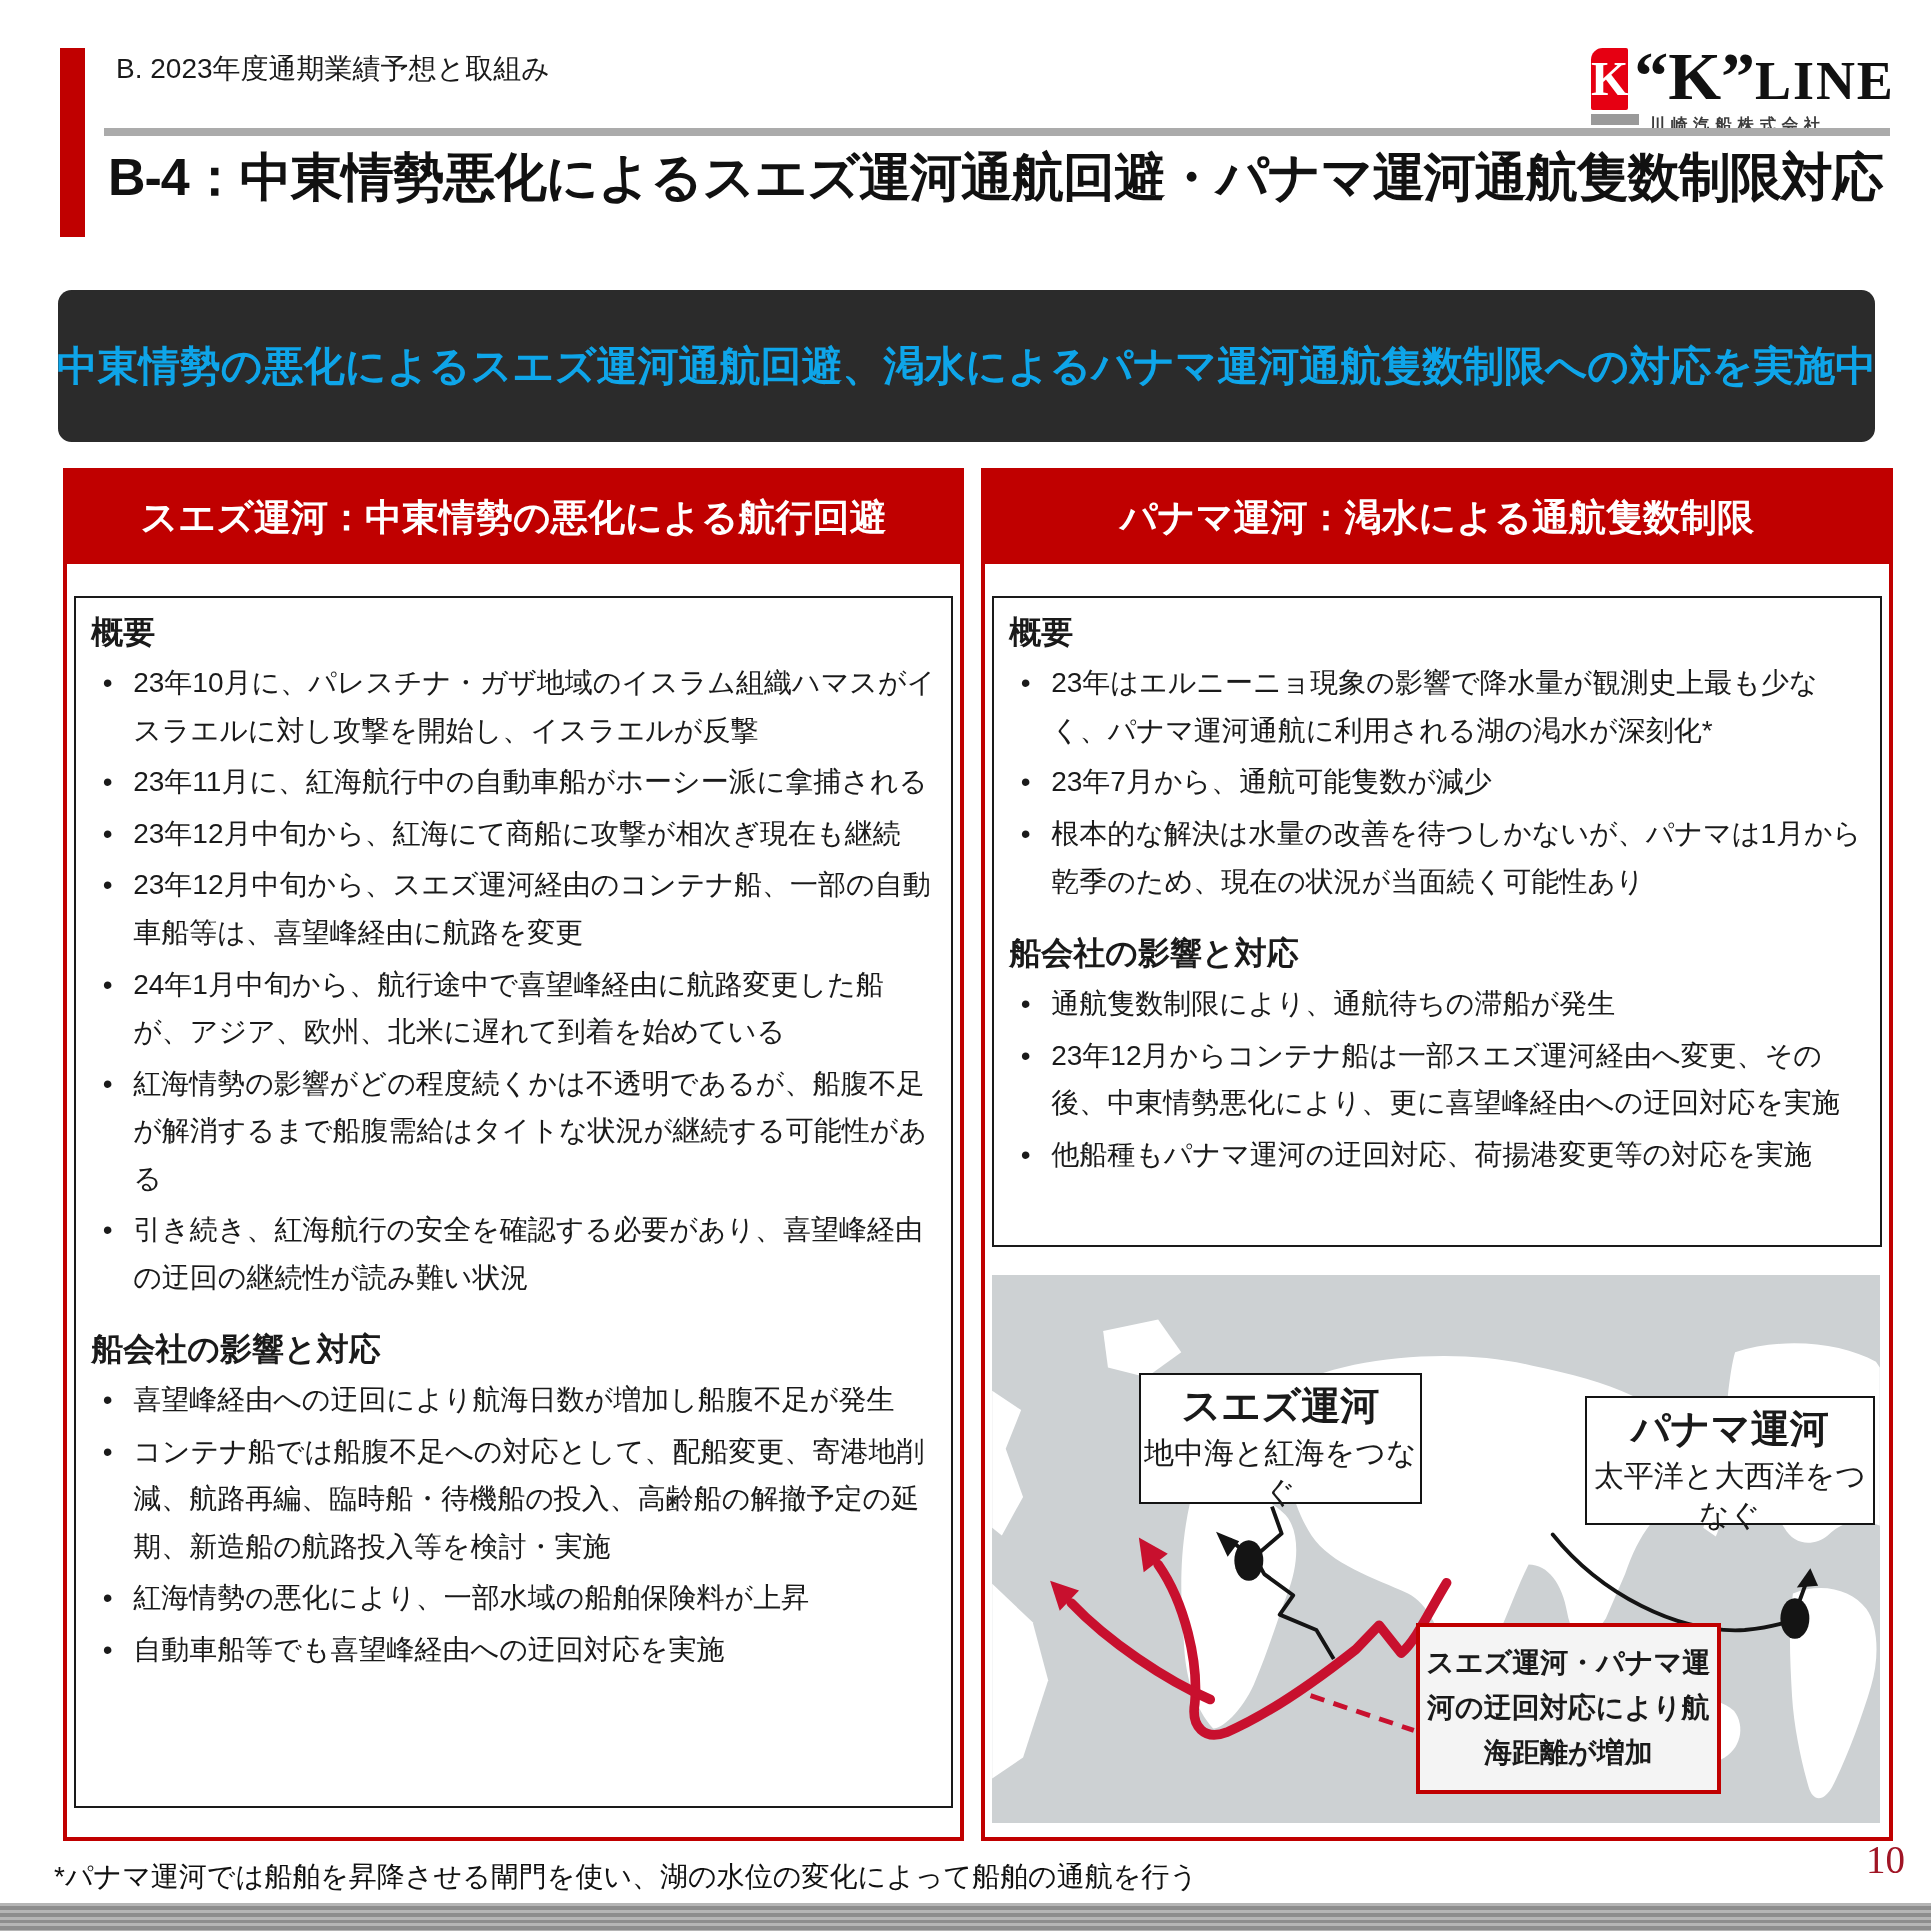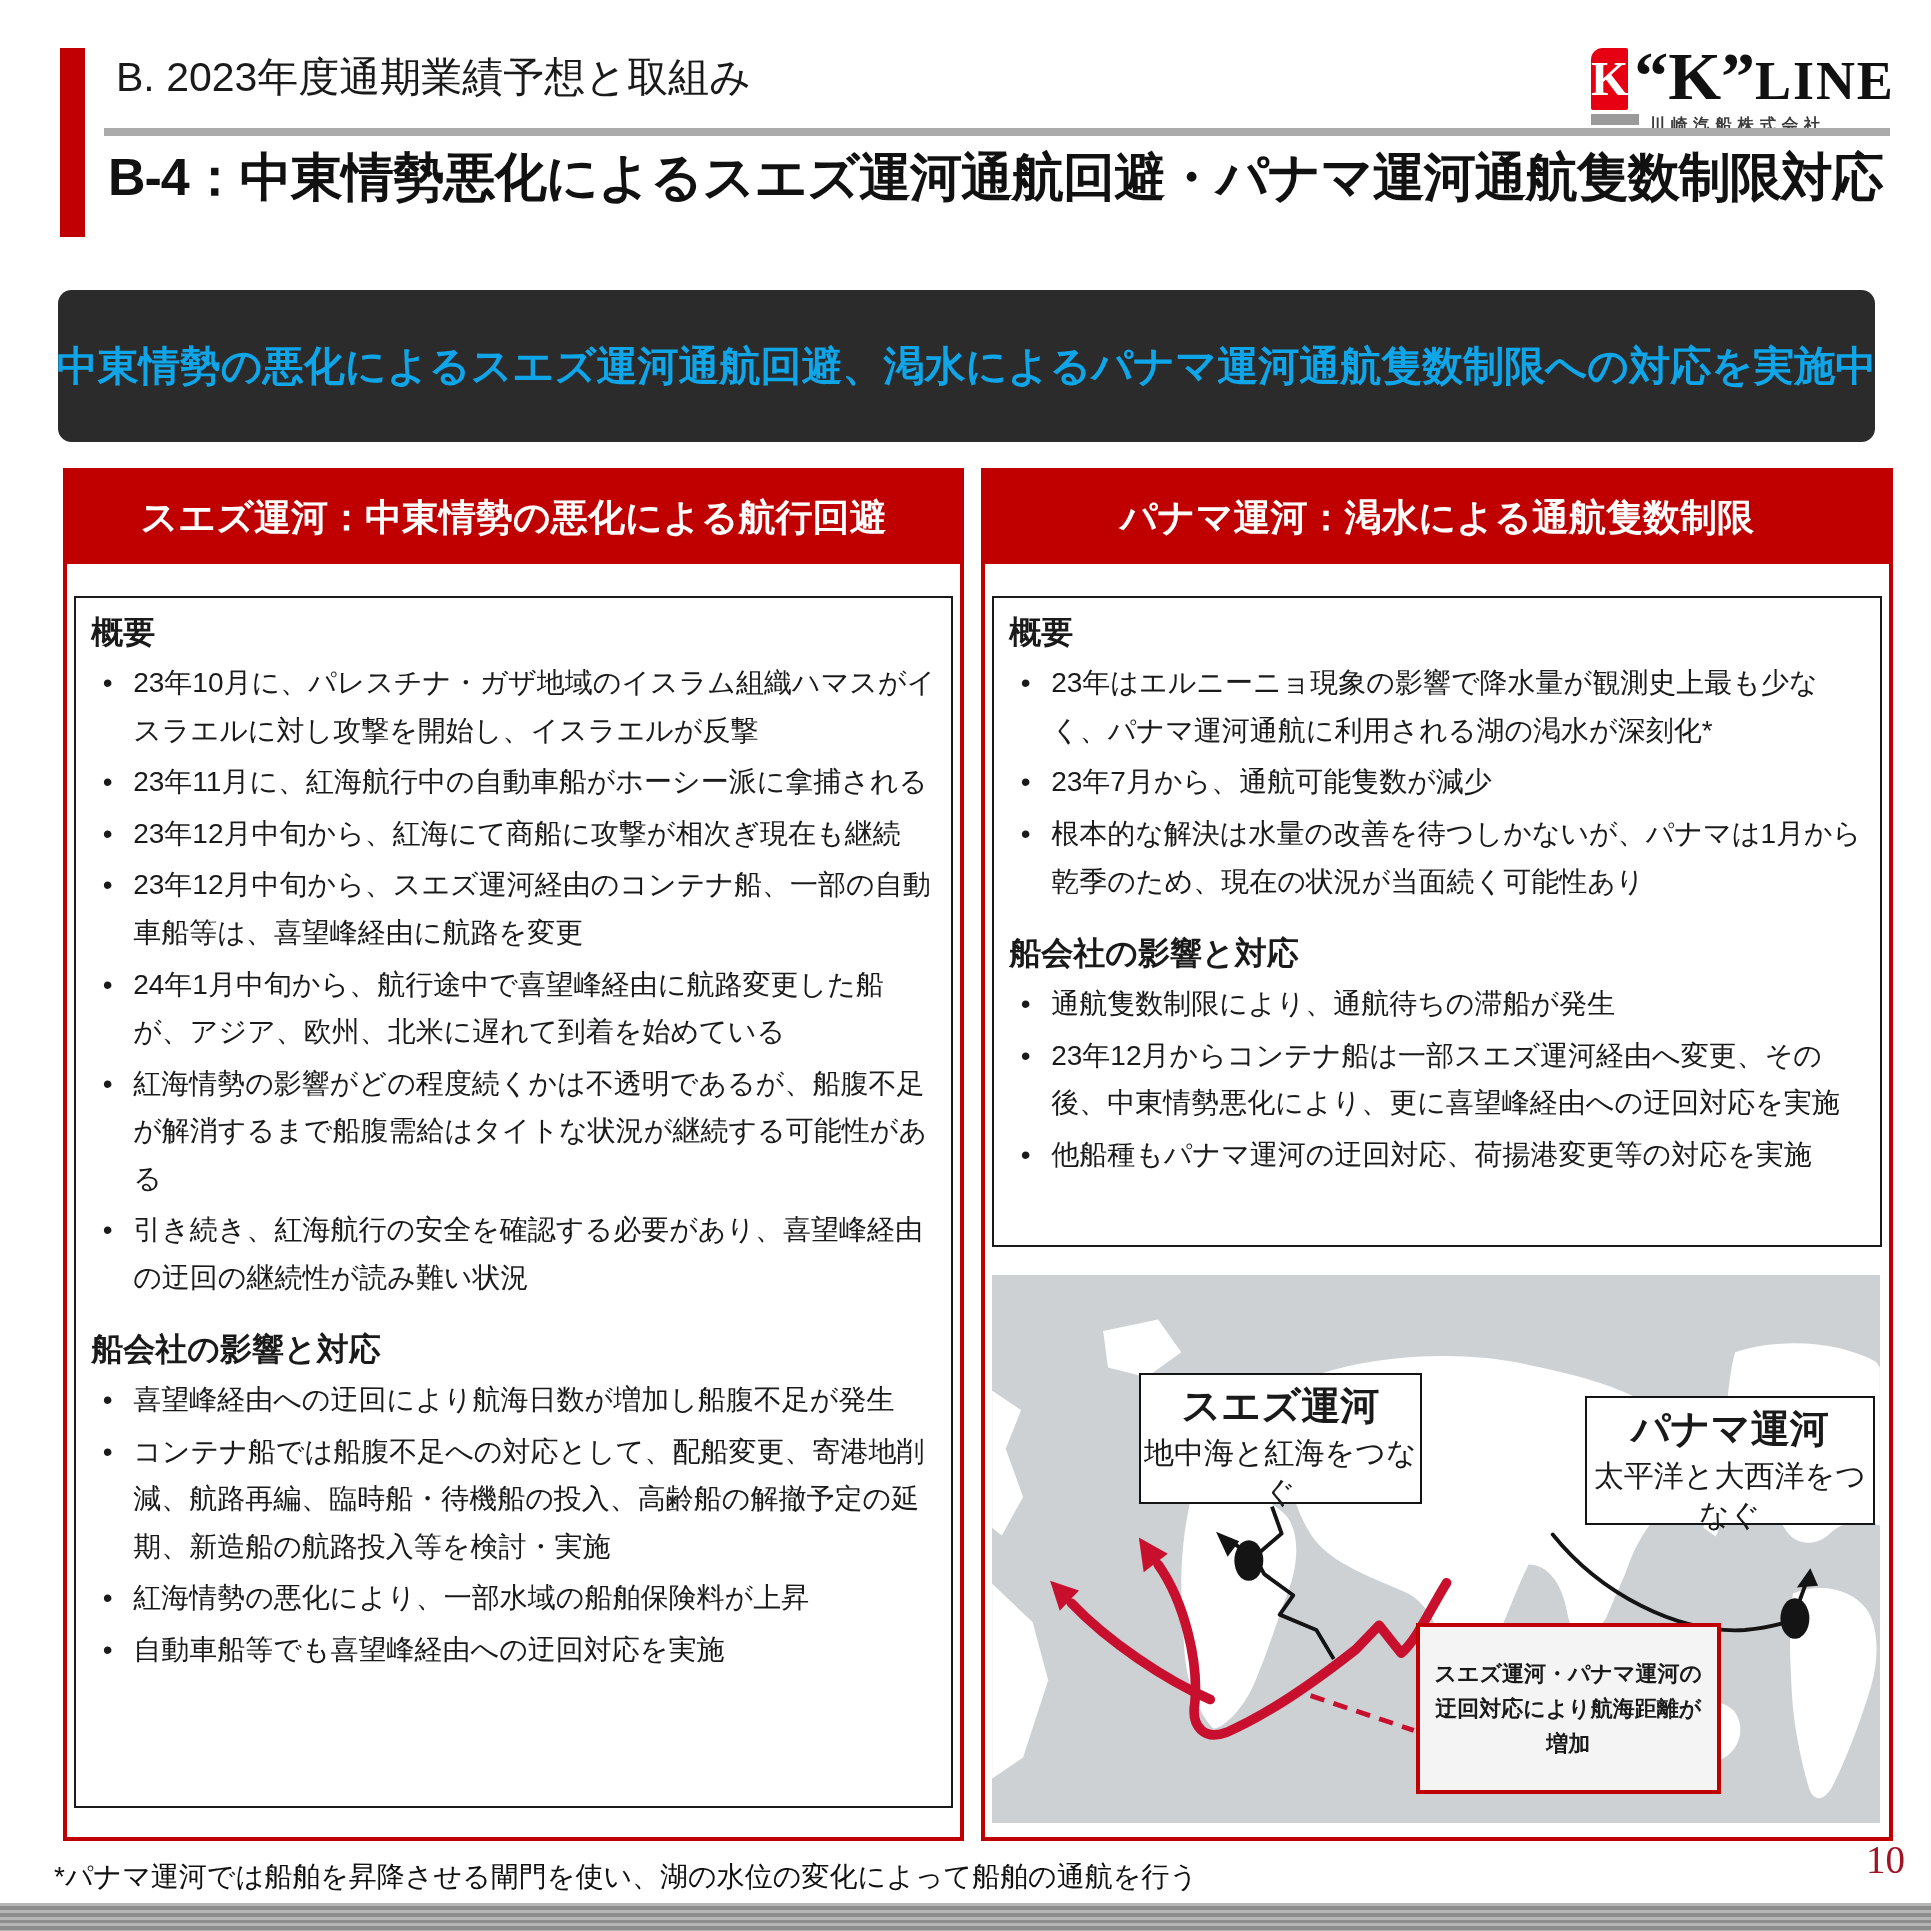--- a/index.html
+++ b/index.html
@@ -1,21 +1,21 @@
 <!DOCTYPE html>
 <html><head>
 <meta charset="utf-8">
 <style>
   html,body{margin:0;padding:0;background:#ffffff;}
   body{font-family:"Liberation Sans","DejaVu Sans",sans-serif;color:#1a1a1a;}
   .slide{position:relative;width:1931px;height:1931px;background:#ffffff;overflow:hidden;}
 
   
   .accent-bar{position:absolute;left:60px;top:48px;width:25px;height:189px;background:#C00000;}
-  .section-title{position:absolute;left:116px;top:50px;font-size:41px;font-weight:400;color:#1a1a1a;white-space:nowrap;}
+  .section-title{position:absolute;left:116px;top:50px;font-size:28px;font-weight:400;color:#1a1a1a;white-space:nowrap;}
   .gray-rule{position:absolute;left:104px;top:128px;width:1786px;height:7.7px;background:#ABABAB;}
   .page-title{position:absolute;left:108px;top:143px;font-size:52px;font-weight:bold;color:#111;white-space:nowrap;letter-spacing:-1px;}
 
   .logo{position:absolute;right:50px;top:42px;width:290px;}
   .logo-row{display:flex;align-items:flex-end;}
   .logo-k-tile{width:48px;height:62px;background:#E60012;border-radius:11.6px 1.9px 1.9px 1.9px;display:flex;align-items:center;justify-content:center;margin-right:5.8px;}
   .logo-k-tile span{color:#fff;font-family:"Liberation Serif",serif;font-weight:bold;font-size:48px;line-height:1;}
   .logo-brand{font-family:"Liberation Serif",serif;font-weight:bold;color:#111;white-space:nowrap;line-height:1;}
   .brand-k{font-size:68px;}
   .brand-line{font-size:54px;letter-spacing:1.9px;}
@@ -48,21 +48,21 @@
   .map{position:absolute;left:6.8px;top:803px;width:888px;height:548px;background:#CDD1D3;overflow:hidden;}
   .map svg{position:absolute;left:0;top:0;}
   .map-label{position:absolute;background:#fff;border:2.9px solid #141414;box-sizing:border-box;text-align:center;
              padding:7.7px 1.9px;}
   .map-label-title{font-size:39px;font-weight:bold;line-height:1.2;}
   .map-label-sub{font-size:30px;line-height:1.3;margin-top:3.9px;}
   .suez-label{left:147px;top:98px;width:283px;height:131px;}
   .panama-label{left:593px;top:121px;width:290px;height:129px;}
   .map-callout{position:absolute;left:424px;top:348px;width:305px;height:171px;background:#f4f4f4;
                border:4.8px solid #C00000;box-sizing:border-box;display:flex;align-items:center;justify-content:center;
-               font-size:22px;font-weight:bold;line-height:1.6;text-align:center;padding:5.8px;}
+               font-size:28px;font-weight:bold;line-height:1.6;text-align:center;padding:5.8px;}
 
   
   .page-number{position:absolute;left:1866px;top:1837px;font-family:"Liberation Serif",serif;
                color:#A01525;font-size:39px;}
   .footnote{position:absolute;left:54px;top:1858px;font-size:28px;color:#111;white-space:nowrap;}
   .bottom-bar{position:absolute;left:0;top:1903px;width:1931px;height:28px;
               background:repeating-linear-gradient(180deg,#b5b5b5 0 2.9px,#8d8d8d 2.9px 6.8px);}
 </style>
 </head>
 <body>

